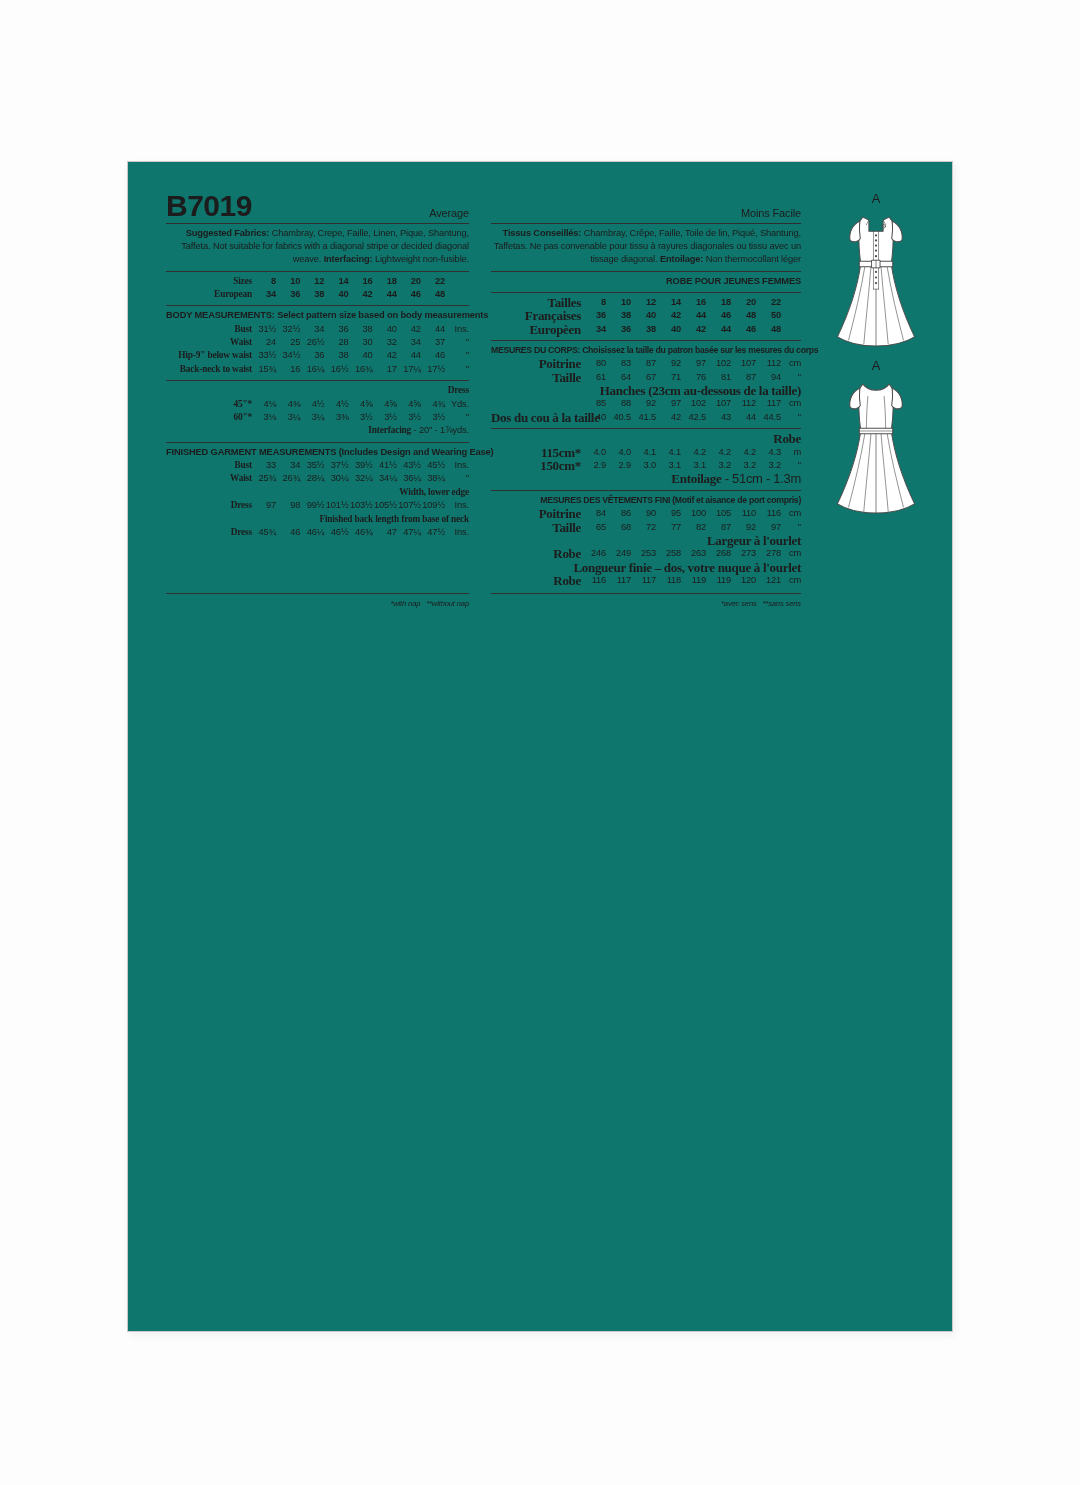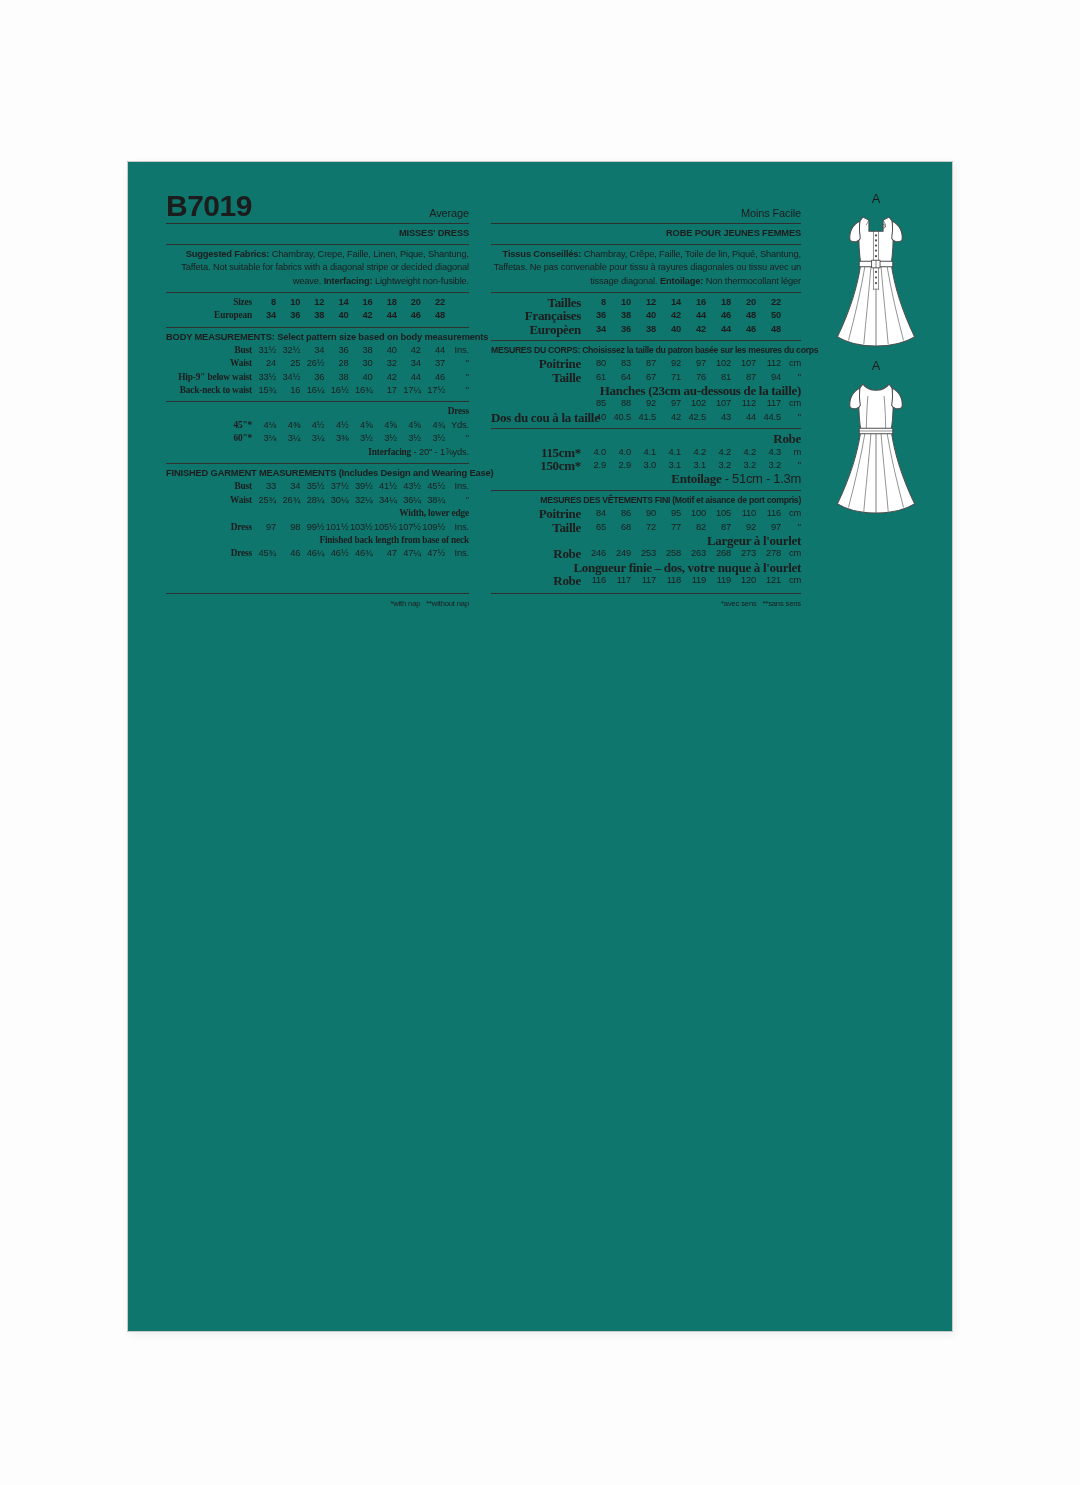--- a/index.html
+++ b/index.html
@@ -26,41 +26,38 @@
   .trow{display:grid;grid-template-columns:86px repeat(8,1fr) 24px;line-height:13.4px;}
   .col-right .trow{grid-template-columns:90px repeat(8,1fr) 20px;}
   .tlabel{white-space:nowrap;}
   .tlabel b{font-weight:bold;font-family:Liberation Serif, serif;}
   .col-right .tlabel{font-size:13px;letter-spacing:-0.3px;}
   .tlabel.full{grid-column:1/-1;}
   .tlabel .plain{font-weight:normal;}
   .bold-vals .tval{font-weight:bold;}
   .tval,.tunit{white-space:nowrap;}
   .foot{margin-top:auto;border-top:1.5px solid #303030;padding-top:3px;
-        font-size:7.6px;white-space:pre;}
+        font-size:7.6px;white-space:pre;font-style:italic;}
   .figs{position:absolute;left:684px;top:30px;width:128px;display:flex;
         flex-direction:column;align-items:center;}
   .fig{display:flex;flex-direction:column;align-items:center;}
   .fig + .fig{margin-top:12px;}
   .fig-label{font-size:13px;line-height:14px;margin-bottom:3px;}
   .fig svg{display:block;}
 </style>
 </head>
 <body>
 
 <div class="canvas">
   <div class="page">
 
     <div class="col col-left">
       <div class="hdr">
         <span class="code">B7019</span>
         <span class="diff">Average</span>
-      </div>
-      <div class="sec">
-        <div class="sec-title">MISSES' DRESS</div>
       </div>
       <div class="sec">
         <p class="para"><b>Suggested Fabrics:</b><span> Chambray, Crepe, Faille, Linen, Pique, Shantung, Taffeta. Not suitable for fabrics with a diagonal stripe or decided diagonal weave. </span><b>Interfacing:</b><span> Lightweight non-fusible.</span></p>
       </div>
       <div class="sec">
         <div class="tbl">
             <div class="trow bold-vals">
               <span class="tlabel"><b>Sizes</b></span>
               <span class="tval">8</span>
               <span class="tval">10</span>
@@ -233,24 +230,24 @@
           </div>
       </div>
       <div class="foot">*with nap   **without nap</div>
     </div>
 
     <div class="col col-right">
       <div class="hdr hdr-right">
         <span class="diff">Moins Facile</span>
       </div>
       <div class="sec">
+        <p class="para"><b>Tissus Conseillés:</b><span> Chambray, Crêpe, Faille, Toile de lin, Piqué, Shantung, Taffetas. Ne pas convenable pour tissu à rayures diagonales ou tissu avec un tissage diagonal. </span><b>Entoilage:</b><span> Non thermocollant léger</span></p>
+      </div>
+      <div class="sec">
         <div class="sec-title">ROBE POUR JEUNES FEMMES</div>
-      </div>
-      <div class="sec">
-        <p class="para"><b>Tissus Conseillés:</b><span> Chambray, Crêpe, Faille, Toile de lin, Piqué, Shantung, Taffetas. Ne pas convenable pour tissu à rayures diagonales ou tissu avec un tissage diagonal. </span><b>Entoilage:</b><span> Non thermocollant léger</span></p>
       </div>
       <div class="sec">
         <div class="tbl">
             <div class="trow bold-vals">
               <span class="tlabel"><b>Tailles</b></span>
               <span class="tval">8</span>
               <span class="tval">10</span>
               <span class="tval">12</span>
               <span class="tval">14</span>
               <span class="tval">16</span>

